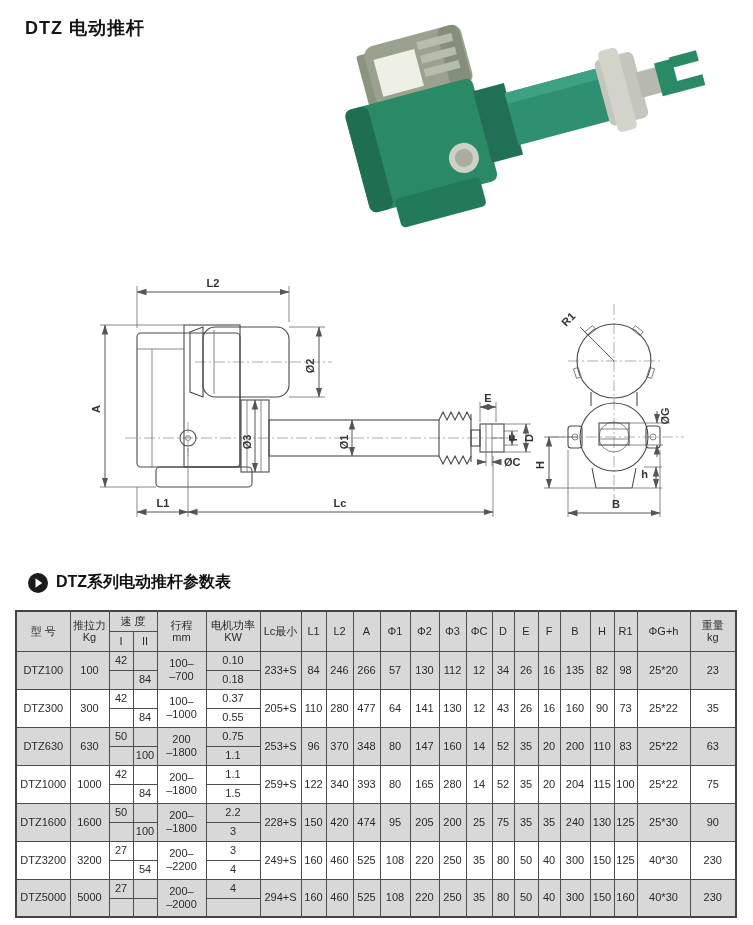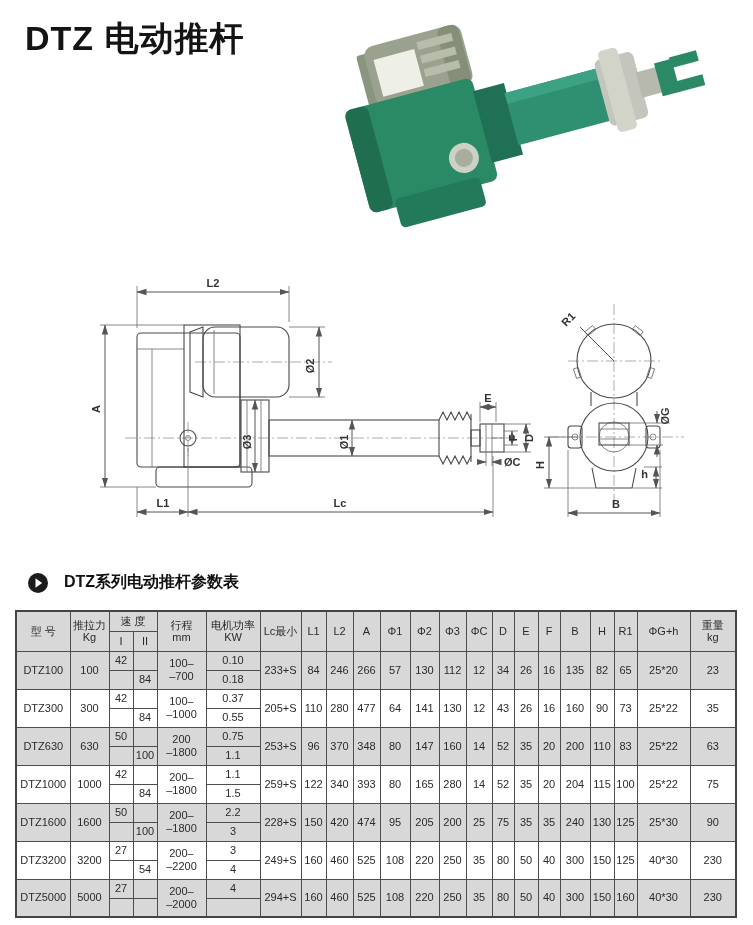--- a/index.html
+++ b/index.html
@@ -2,27 +2,27 @@
 <html><head>
 <meta charset="utf-8">
 <style>
   html,body{margin:0;padding:0;}
   body{
     width:753px;height:925px;position:relative;background:#ffffff;
     font-family:"Liberation Sans","DejaVu Sans",sans-serif;color:#2b2b2b;
     overflow:hidden;
   }
   .page-title{
-    position:absolute;left:25px;top:16px;font-size:34px;font-weight:bold;
+    position:absolute;left:25px;top:16px;font-size:18px;font-weight:bold;
     color:#141414;letter-spacing:1px;
   }
   .photo-wrap{position:absolute;left:330px;top:22px;width:400px;height:225px;}
   .drawing-wrap{position:absolute;left:0;top:266px;width:753px;height:275px;}
   .section-header{
-    position:absolute;left:28px;top:572px;display:flex;align-items:center;gap:16px;
+    position:absolute;left:28px;top:572px;display:flex;align-items:center;gap:8px;
   }
   .section-header .title{font-size:16px;font-weight:600;color:#111;}
   .tbl-wrap{position:absolute;left:15px;top:610px;}
   table.params{
     border-collapse:collapse;table-layout:fixed;width:720px;
     font-size:11px;color:#2b2b2b;
   }
   table.params th,table.params td{
     border:1px solid #4d4d4d;text-align:center;vertical-align:middle;
     padding:0 1px;white-space:pre-line;line-height:1.15;font-weight:normal;
@@ -310,21 +310,21 @@
           <td rowspan="2">266</td>
           <td rowspan="2">57</td>
           <td rowspan="2">130</td>
           <td rowspan="2">112</td>
           <td rowspan="2">12</td>
           <td rowspan="2">34</td>
           <td rowspan="2">26</td>
           <td rowspan="2">16</td>
           <td rowspan="2">135</td>
           <td rowspan="2">82</td>
-          <td rowspan="2">65</td>
+          <td rowspan="2">98</td>
           <td rowspan="2">25*20</td>
           <td rowspan="2">23</td>
         </tr>
         <tr class="shade">
           <td></td>
           <td>84</td>
           <td>0.18</td>
         </tr>
         <tr>
           <td rowspan="2">DTZ300</td>

